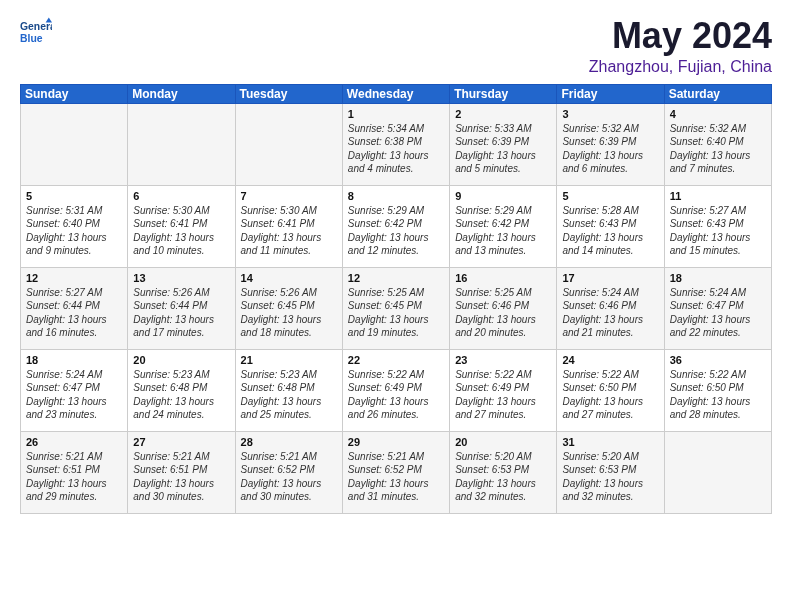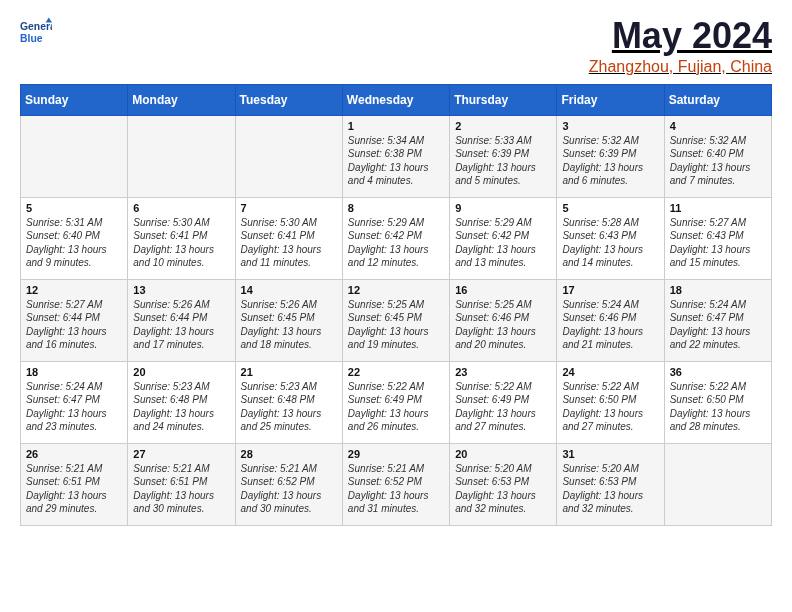--- a/index.html
+++ b/index.html
@@ -24,44 +24,43 @@
       display: flex;
       align-items: center;
       gap: 4px;
     }
     .logo-icon {
       width: 32px;
       height: 32px;
     }
     .title-area {
       text-align: right;
-      text-decoration: underline;
     }
     .month-title {
       font-size: 36px;
       font-weight: bold;
       color: #1a1a2e;
       line-height: 1.1;
     }
     .location {
       font-size: 16px;
-      color: #c2410c;
+      color: #4c1d95;
       margin-top: 2px;
     }
     table {
       width: 100%;
       border-collapse: collapse;
       table-layout: fixed;
     }
     thead th {
       background-color: #2266cc;
       color: #fff;
       font-size: 12px;
       font-weight: bold;
-      padding: 8px 4px;
+      padding: 2px 4px;
       text-align: left;
       border: 1px solid #1a55bb;
     }
     tbody td {
       border: 1px solid #ccc;
       vertical-align: top;
       padding: 4px 5px;
       font-size: 10px;
       color: #222;
       height: 82px;

